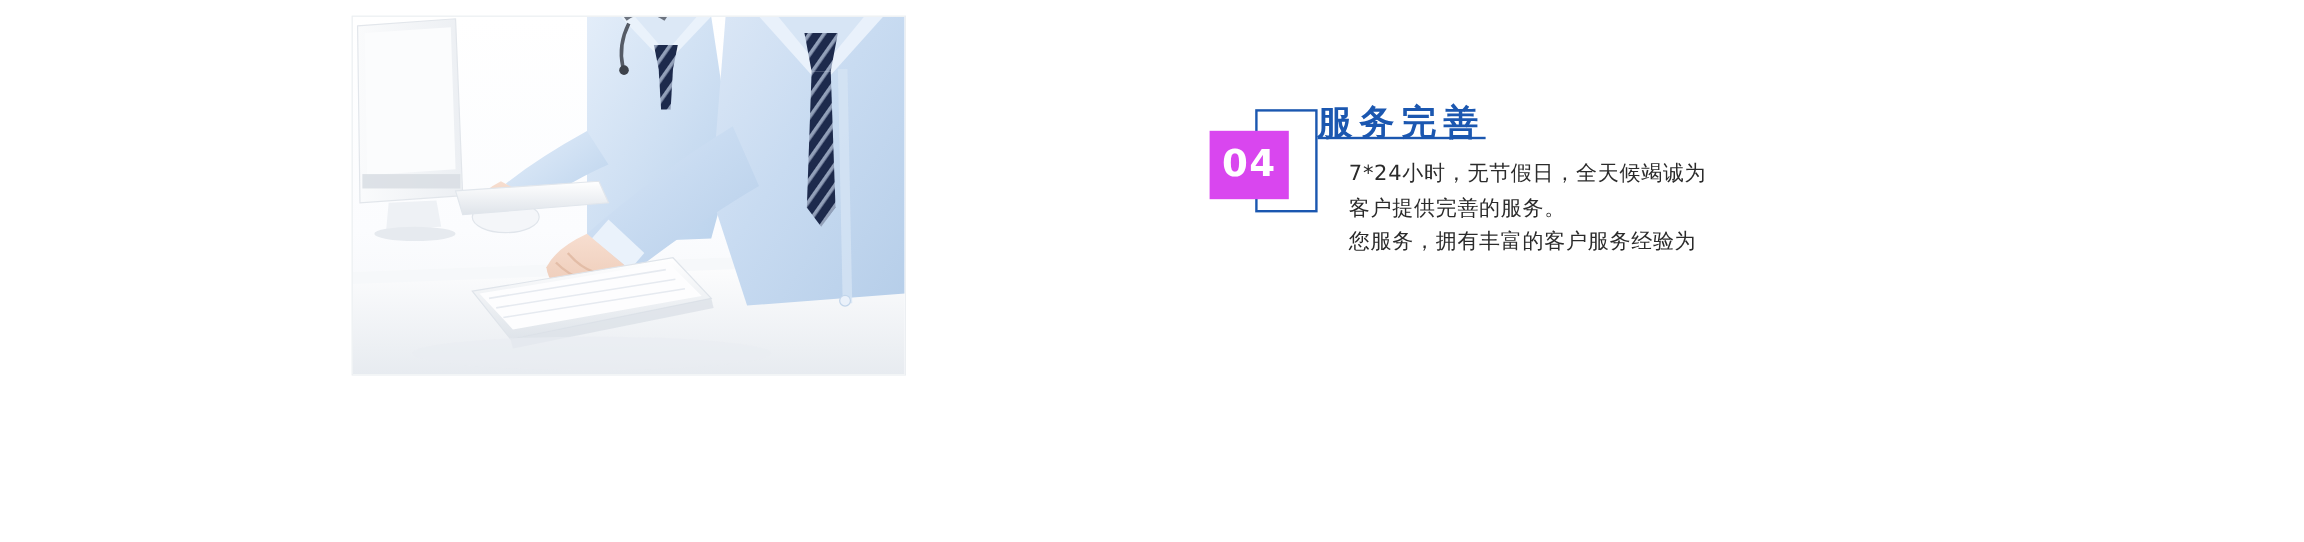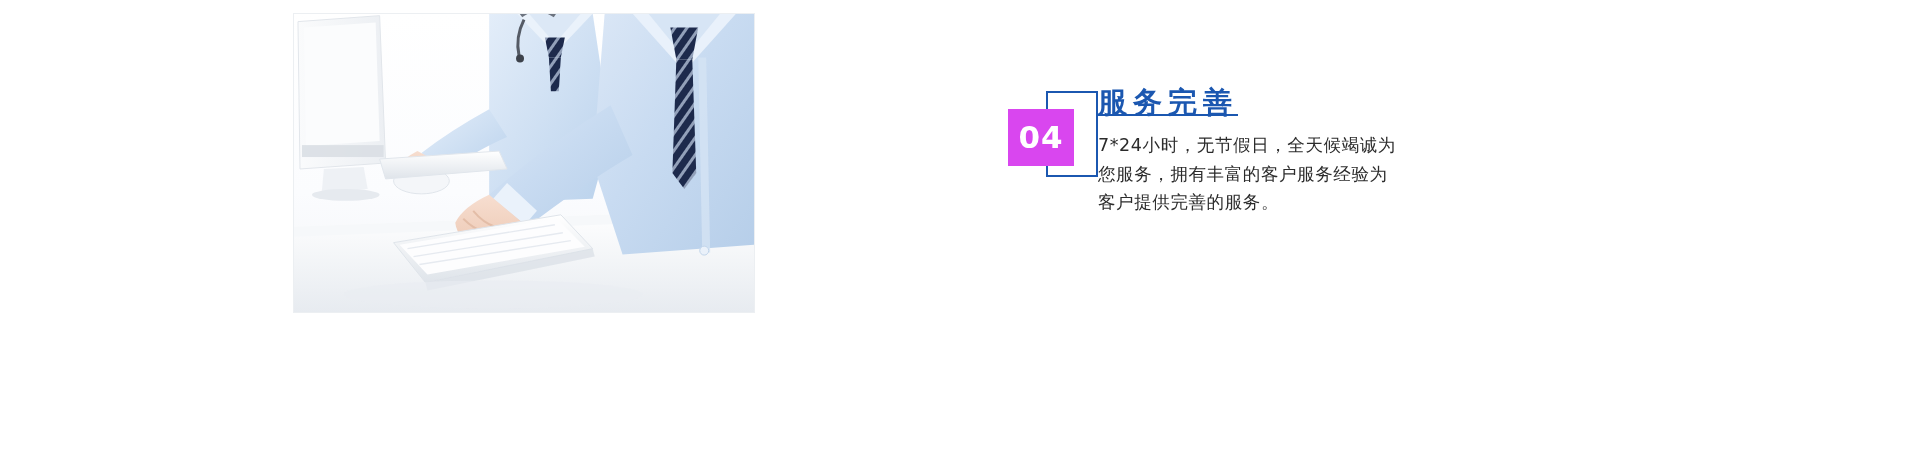--- a/index.html
+++ b/index.html
@@ -62,21 +62,21 @@
     text-decoration:underline;
   }
   .desc{
     color:#2b2b2b;
     font-size:17.5px;
     line-height:1.62;
     letter-spacing:0.6px;
     margin:0;
     width:392px;
   }
-  .desc .ln{display:block;white-space:nowrap;}
+  .desc .ln{display:block;white-space:nowrap;padding-left:26px;}
 </style>
 </head>
 <body>
 
 <div class="stage">
 
   <div class="photo-frame">
     <div class="photo">
       <svg viewBox="0 0 462 300" preserveAspectRatio="xMidYMid slice" aria-hidden="true">
         <defs>
@@ -204,19 +204,19 @@
       <div class="badge-outline"></div>
       <div class="badge-box">
         <span class="badge-num">04</span>
       </div>
     </div>
 
     <div class="texts">
       <h2 class="title">服务完善</h2>
       <p class="desc">
         <span class="ln">7*24小时，无节假日，全天候竭诚为</span>
+        <span class="ln">客户提供完善的服务。</span>
         <span class="ln">您服务，拥有丰富的客户服务经验为</span>
-        <span class="ln">客户提供完善的服务。</span>
       </p>
     </div>
 
   </div>
 </div>
 
 </body></html>

